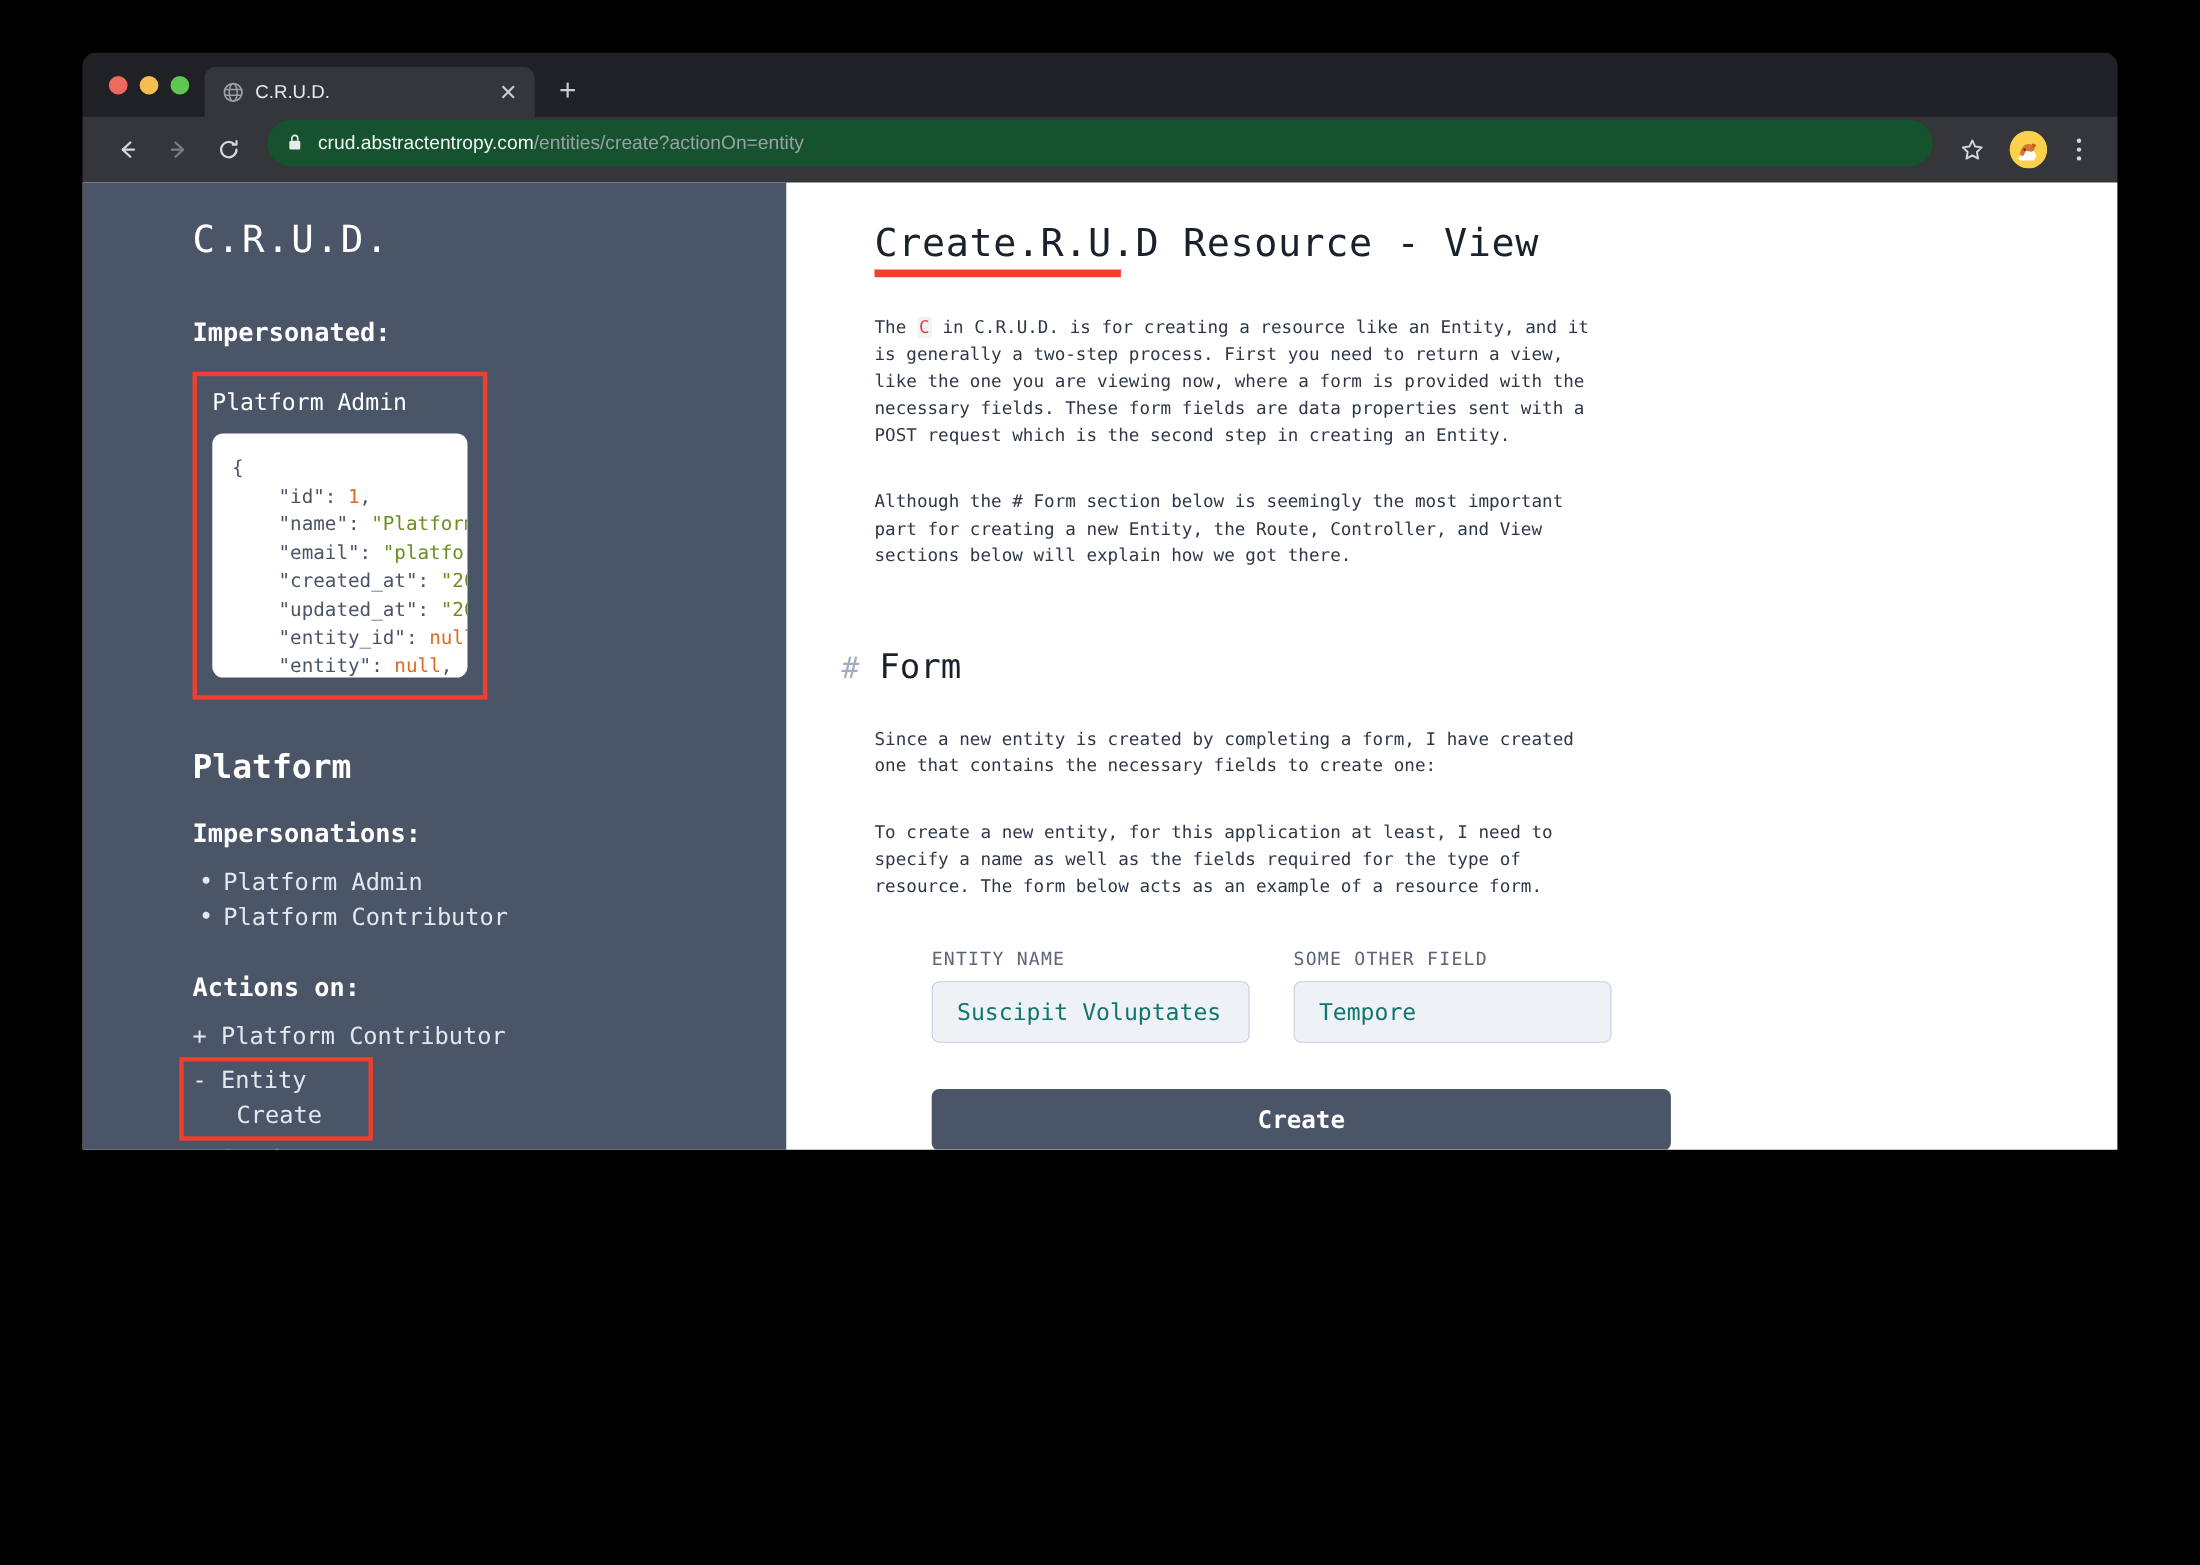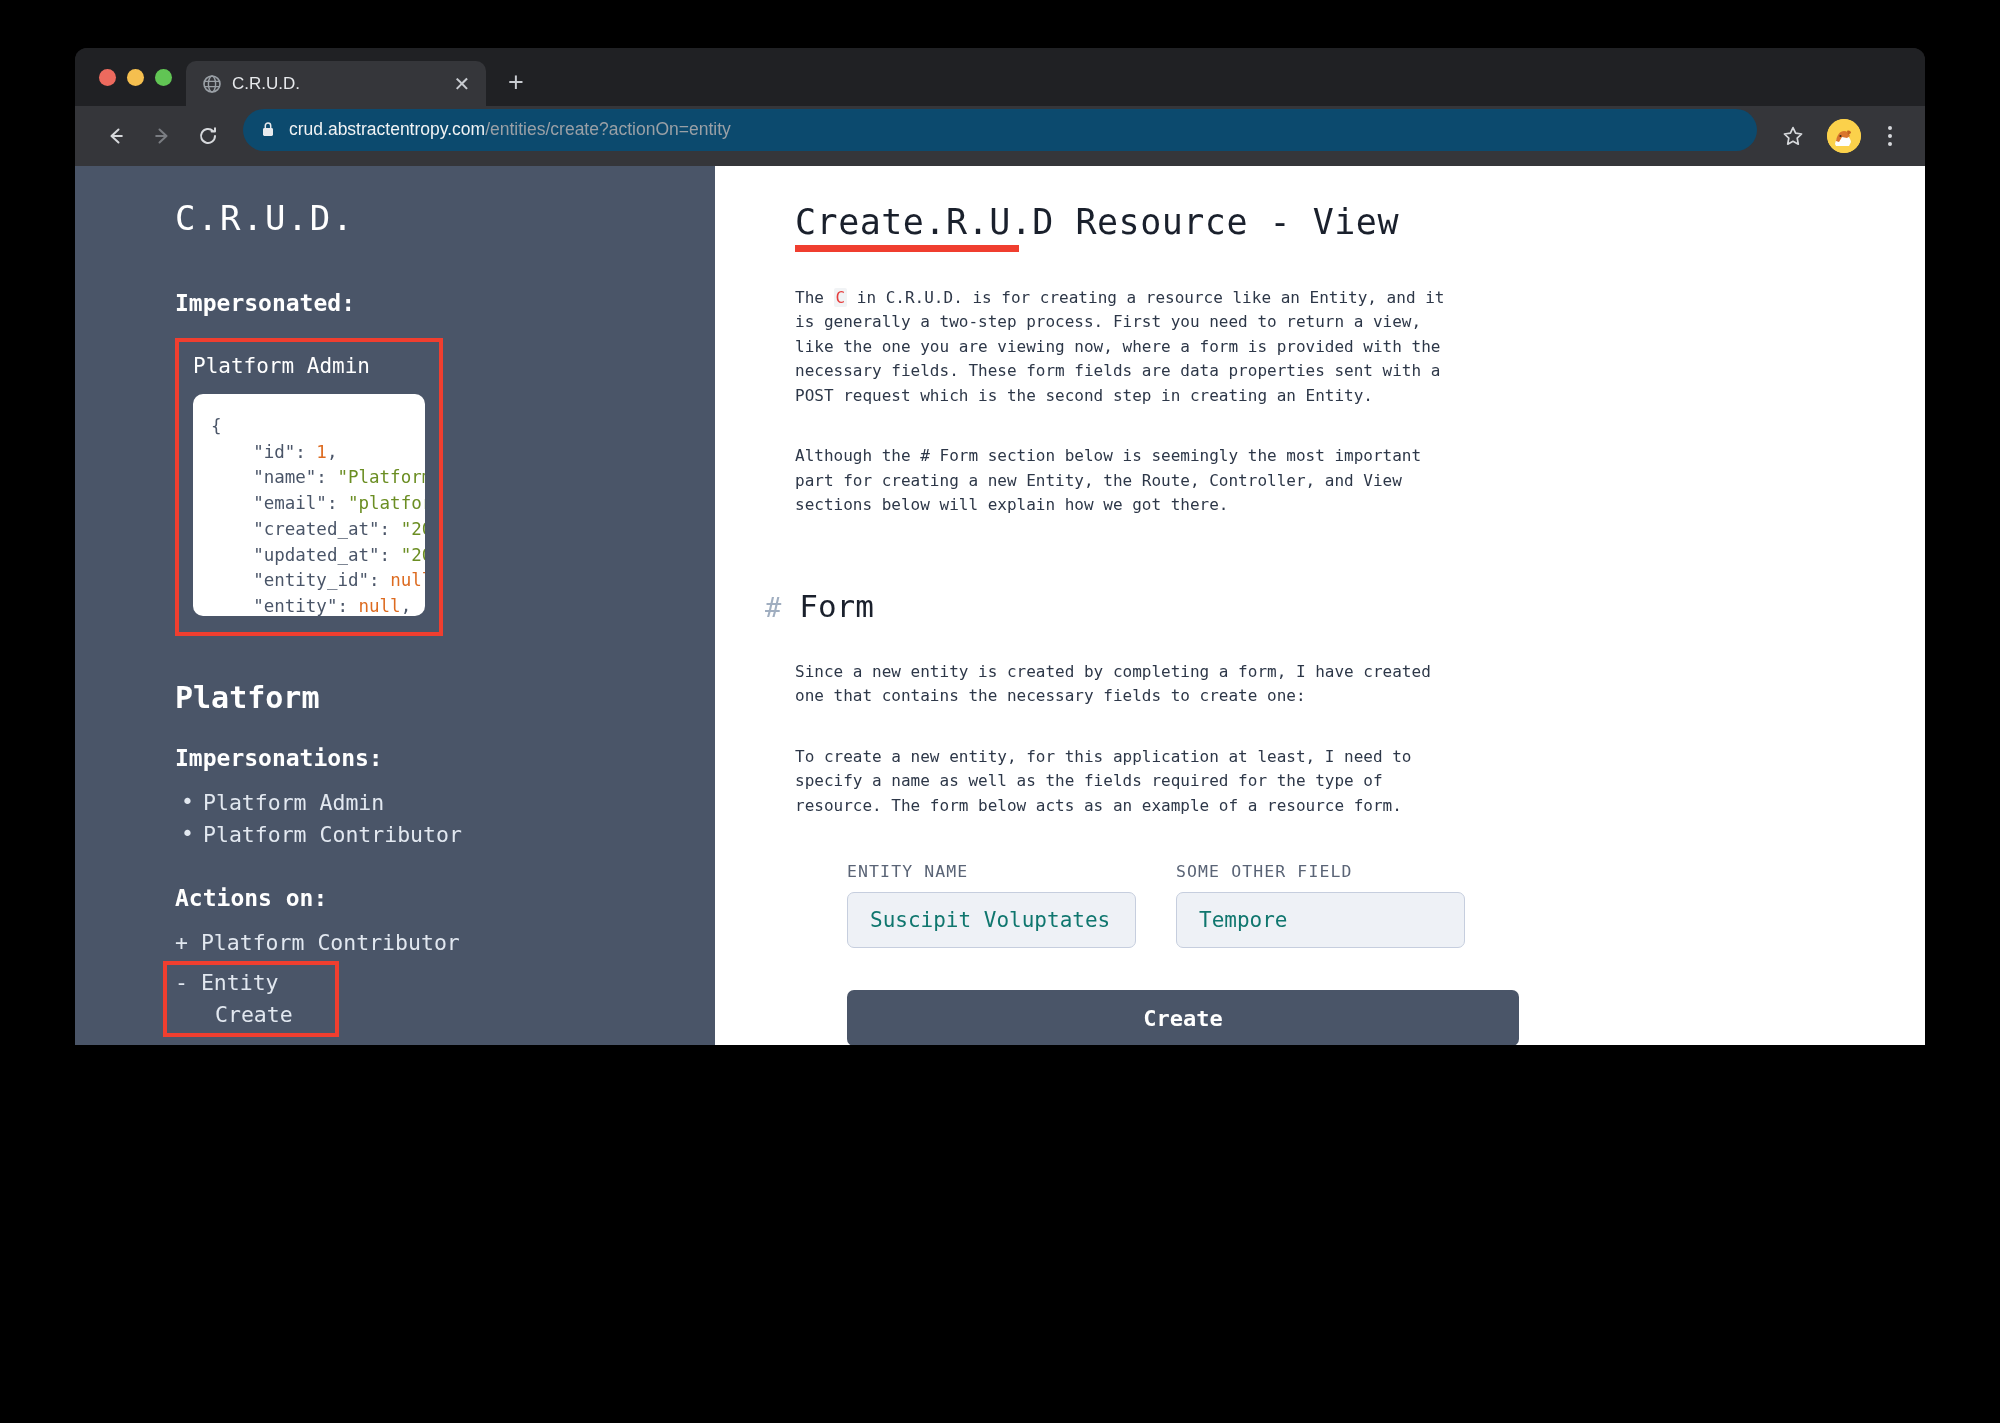--- a/index.html
+++ b/index.html
@@ -106,21 +106,21 @@
     color: #d6d8db;
     border-radius: 50%;
     flex: 0 0 42px;
   }
   .nav-btn.disabled { color: #7a7d82; }
   .nav-btn svg { display: block; }
 
   .omnibox {
     flex: 1;
     height: 42px;
-    background: #0c4a6e;
+    background: #14532d;
     border-radius: 21px;
     display: flex;
     align-items: center;
     padding: 0 18px;
     gap: 14px;
     margin: 0 12px 13px 10px;
     min-width: 0;
   }
   .lock-icon { flex: 0 0 14px; display:flex; align-items:center; }
   .omnibox-url {

